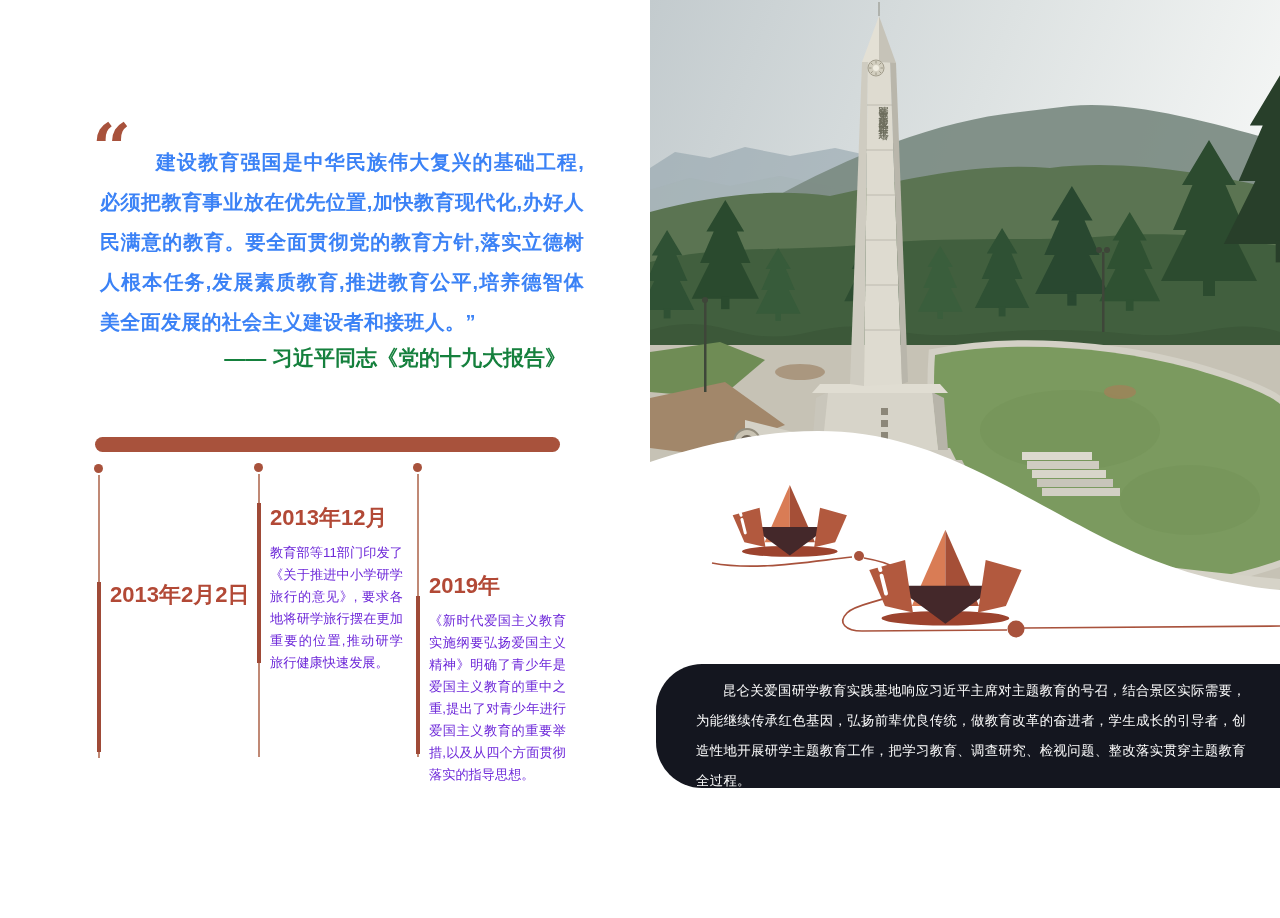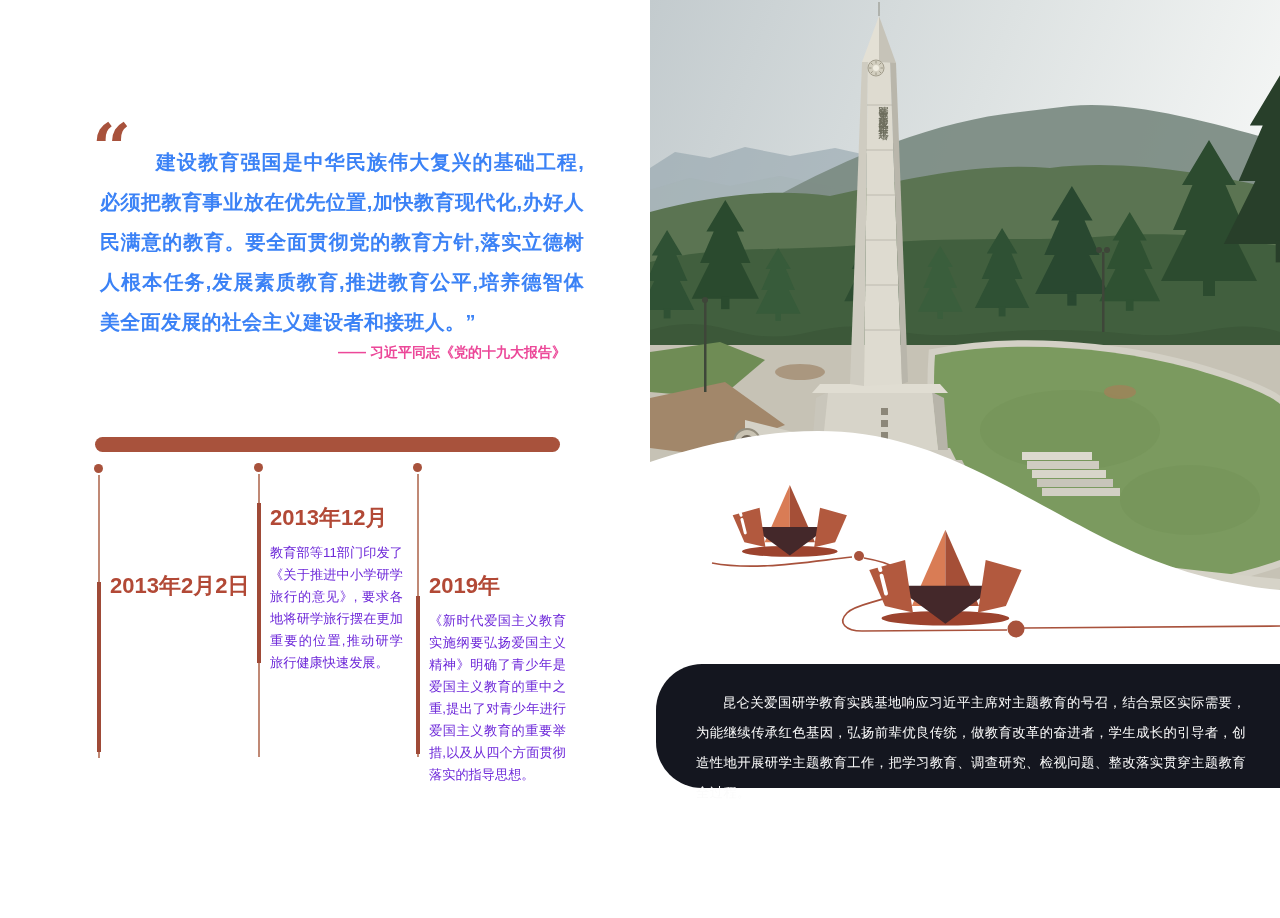--- a/index.html
+++ b/index.html
@@ -5,47 +5,47 @@
   html,body{margin:0;padding:0;background:#ffffff;}
   .page{position:relative;width:1280px;height:918px;background:#ffffff;overflow:hidden;
         font-family:"Liberation Sans","DejaVu Sans",sans-serif;}
   
   .quote-mark{position:absolute;left:92px;top:118px;font-family:"DejaVu Serif",serif;
               font-size:68px;line-height:60px;font-weight:bold;color:#a8523c;}
   .quote-text{position:absolute;left:84px;top:126px;width:484px;margin:16px;
               font-size:20px;font-weight:700;color:#3b82f6;line-height:40px;
               letter-spacing:.3px;text-align:justify;text-indent:2.8em;}
   .quote-attrib{position:absolute;left:88px;top:344px;width:478px;text-align:right;
-                font-size:14px;font-weight:700;color:#ec4899;}
+                font-size:21px;font-weight:700;color:#15803d;}
   .divider-bar{position:absolute;left:95px;top:437px;width:465px;height:15px;
                border-radius:8px;background:#a8523c;}
   .tl-item{position:absolute;width:160px;}
   .tl-1{left:94px;top:464px;}
   .tl-2{left:254px;top:463px;}
   .tl-3{left:413px;top:463px;}
   .tl-dot{position:absolute;left:0;top:0;width:9px;height:9px;border-radius:50%;background:#a8523c;}
   .tl-line{position:absolute;left:3.5px;top:11px;width:2px;height:283px;background:#c08975;}
   .tl-accent{position:absolute;left:2.5px;width:4px;background:#9f4a37;}
   .tl-1 .tl-accent{top:118px;height:170px;}
   .tl-2 .tl-accent{top:40px;height:160px;}
   .tl-3 .tl-accent{top:133px;height:158px;}
   .tl-content{position:absolute;left:16px;}
-  .tl-1 .tl-content{top:107px;width:136px;}
+  .tl-1 .tl-content{top:116px;width:136px;}
   .tl-2 .tl-content{top:16px;width:133px;margin-top:24px;}
   .tl-3 .tl-content{top:108px;width:137px;}
   .tl-content h3{margin:0 0 9px 0;font-size:22px;font-weight:700;color:#b24936;white-space:nowrap;}
   .tl-content p{margin:0;font-size:13.2px;line-height:22px;color:#6d28d9;text-align:justify;}
   
   .photo-svg{position:absolute;left:650px;top:0;width:630px;height:660px;display:block;}
   .inscription{position:absolute;left:868px;top:98px;width:22px;height:260px;z-index:2;
                writing-mode:vertical-rl;text-orientation:upright;font-size:10px;
                letter-spacing:1.5px;color:#6d6d5d;}
   .desc-box{position:absolute;left:656px;top:664px;width:624px;height:124px;z-index:3;
             background:#14161f;border-radius:46px 0 0 46px;box-sizing:border-box;
-            padding:24px 34px 0 40px;}
+            padding:12px 34px 0 40px;}
   .desc-box p{margin:0;font-size:13.4px;line-height:30px;letter-spacing:.3px;color:#fbfbfb;
               text-align:justify;text-indent:2em;}
 </style>
 </head>
 <body>
 
 <div class="page">
 
   <section>
     <div class="quote-mark">“</div>

